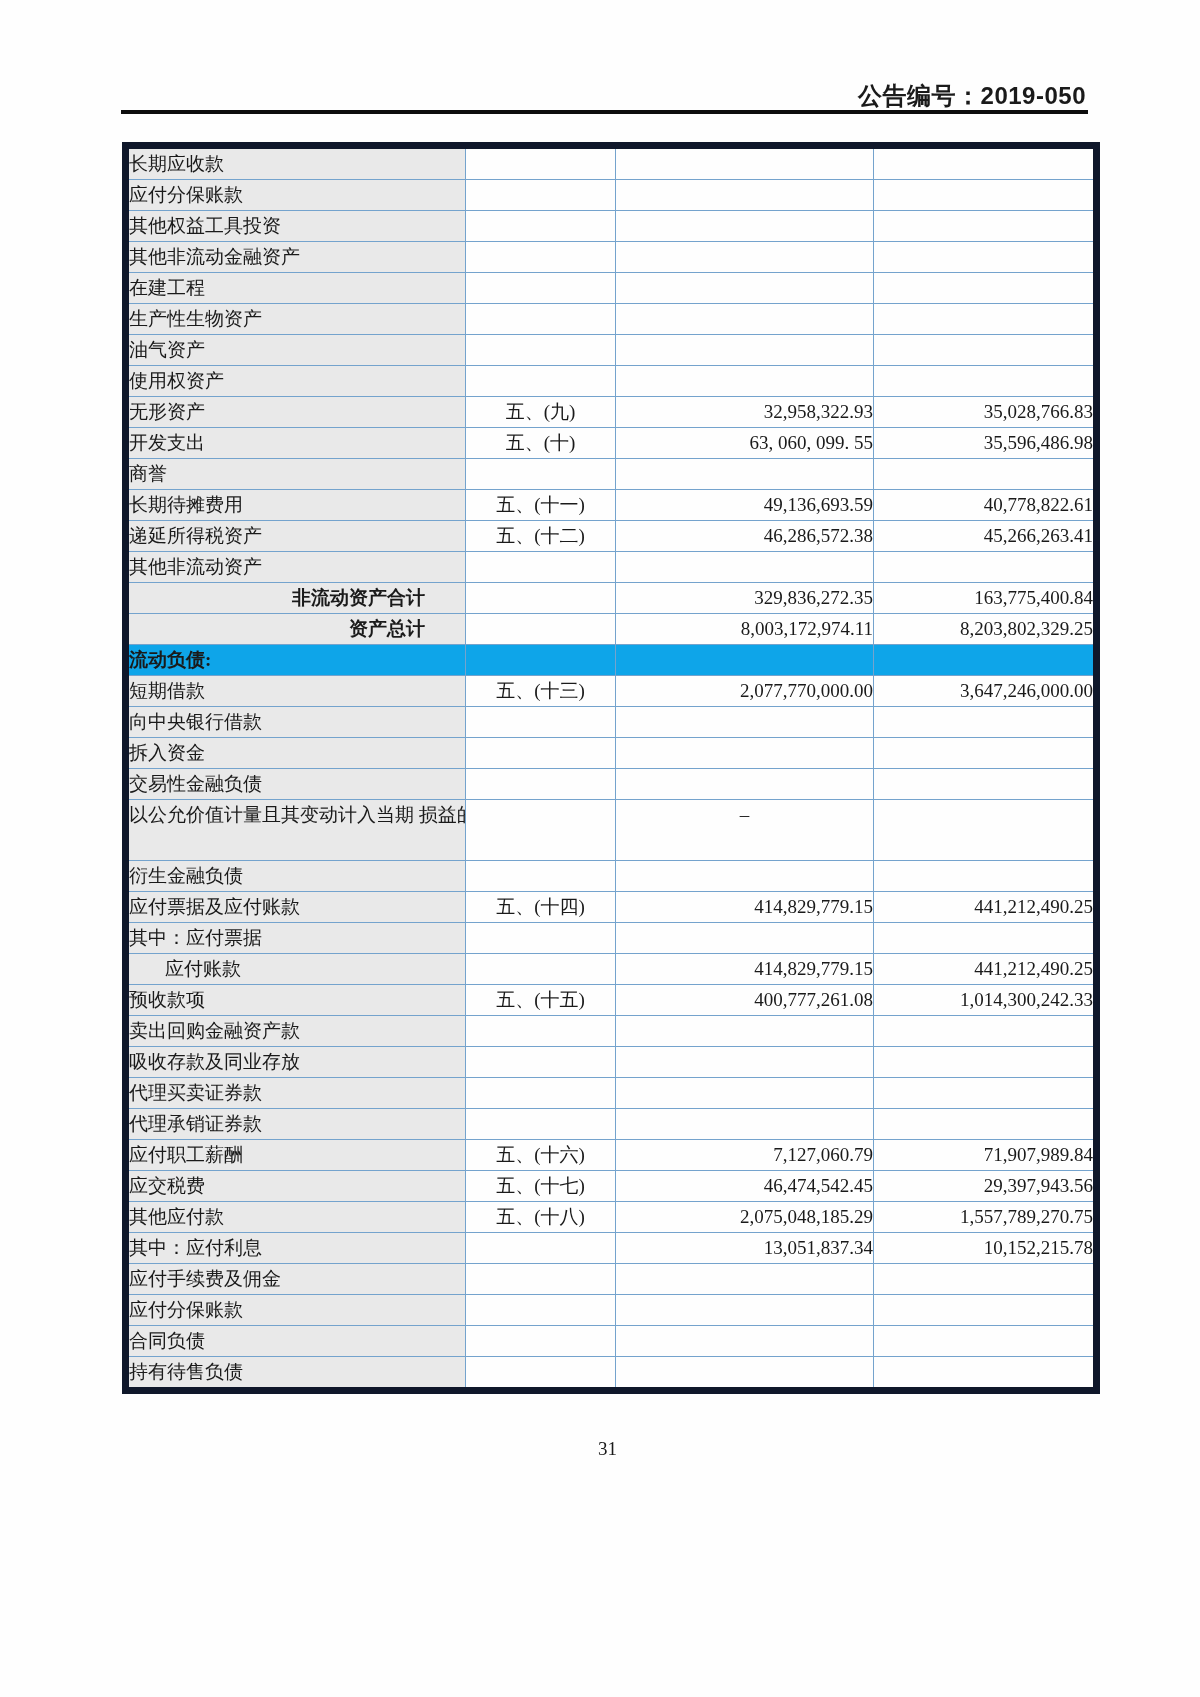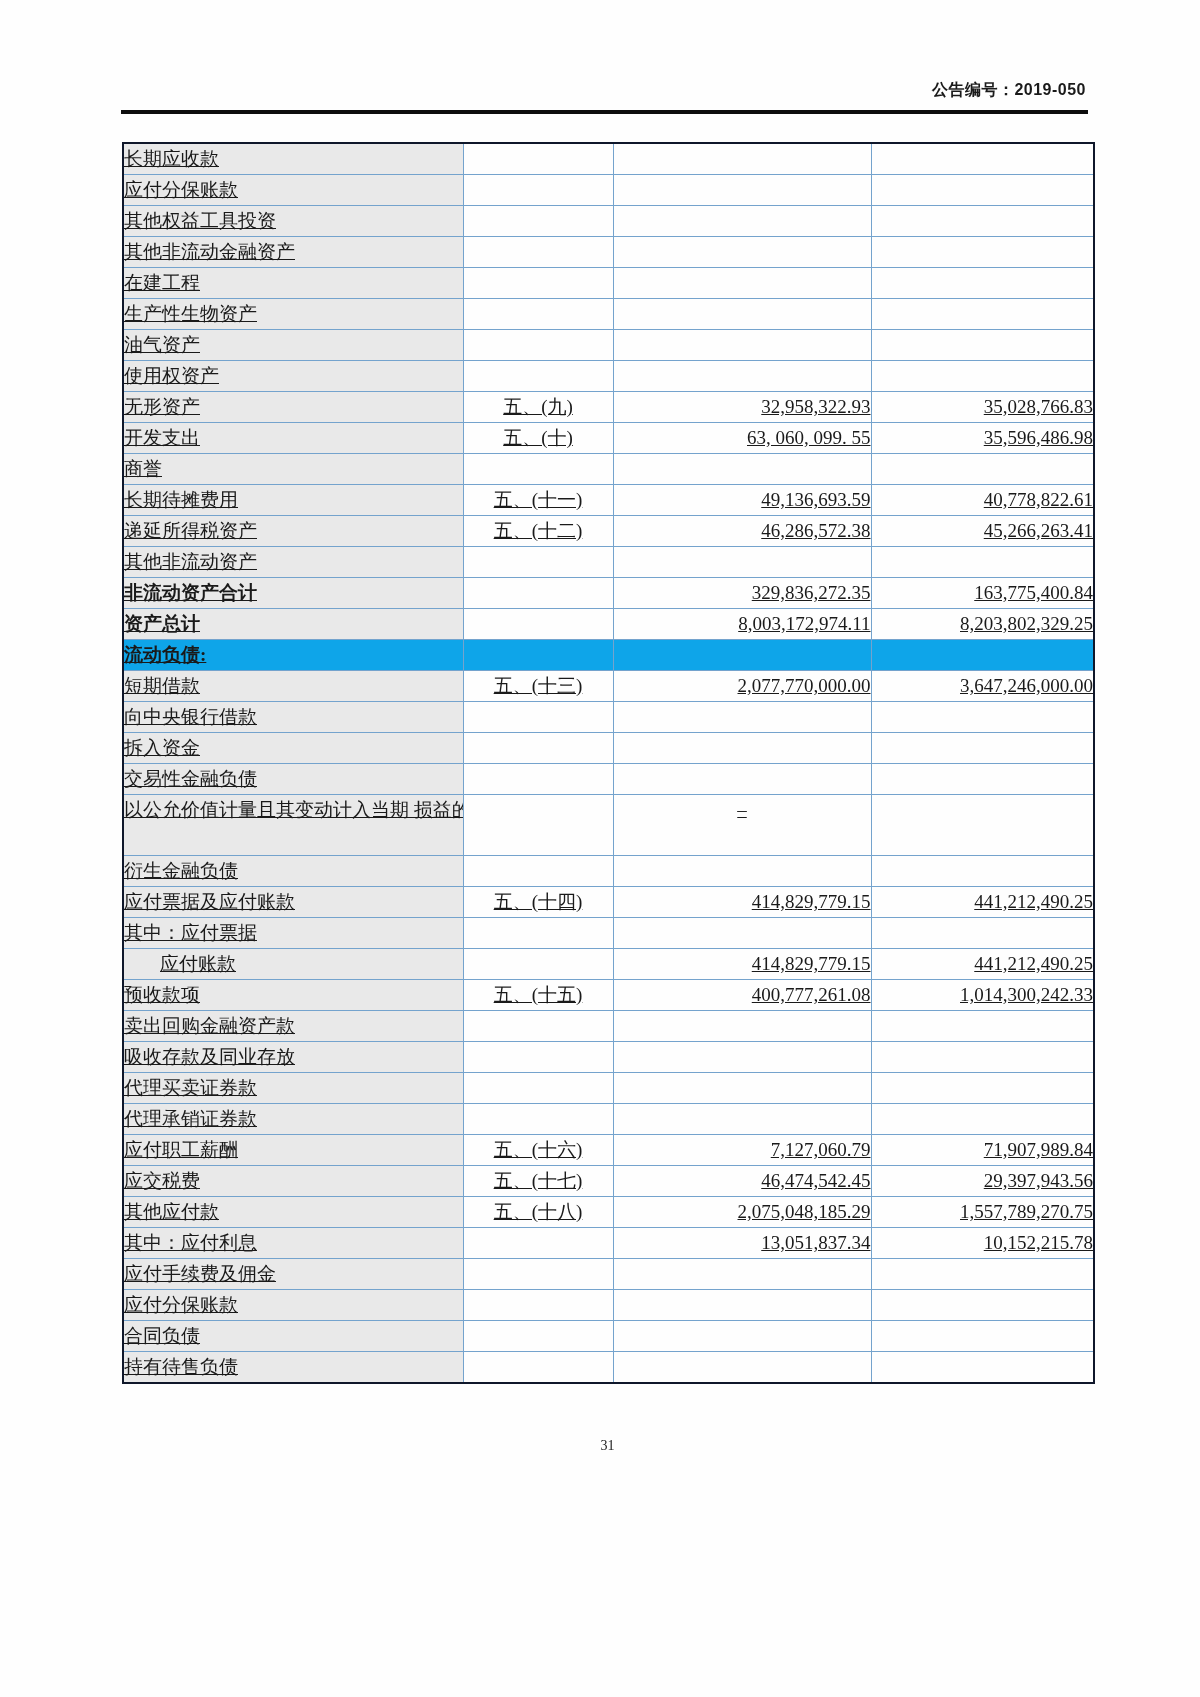--- a/index.html
+++ b/index.html
@@ -6,61 +6,60 @@
   body{
     width:1200px;height:1697px;background:#ffffff;
     font-family:"Liberation Serif","DejaVu Serif",serif;
     color:#1a1a1a;
   }
   .doc{position:relative;width:1200px;height:1697px;overflow:hidden;background:#fefefe;}
 
   .doc-number{
     position:absolute;top:80px;right:114px;
     font-family:"Liberation Sans","DejaVu Sans",sans-serif;
-    font-weight:bold;font-size:16px;letter-spacing:0.5px;
+    font-weight:bold;font-size:24px;letter-spacing:0.5px;
   }
   .rule{
     position:absolute;top:110px;left:121px;width:967px;height:4px;
     background:#0d0d0d;
   }
 
   .table-wrap{position:absolute;top:142px;left:122px;}
   table.bs{
     border-collapse:collapse;table-layout:fixed;width:971px;
-    border:2px solid #0f172a;
-    text-decoration:underline;
+    border:7px solid #0f172a;
   }
   table.bs td{
     border:1px solid #74a3cd;
     height:30px;
     font-size:19px;
     line-height:1.05;
     vertical-align:middle;
     padding:0;
     overflow:hidden;
     white-space:nowrap;
   }
   td.label{
     background:#e9e9e9;
     padding-left:10px;
     white-space:pre-line;
   }
   td.note{text-align:center;}
   td.current,td.previous{text-align:right;padding-right:10px;}
 
-  tr.total td.label{font-weight:bold;text-align:left;padding-left:0;padding-right:14px;}
+  tr.total td.label{font-weight:bold;text-align:right;padding-left:0;padding-right:40px;}
   tr.section td{background:#0ea5e9;}
   tr.section td.label{font-weight:bold;}
   tr.indent td.label{padding-left:36px;}
   tr.tall td{height:60px;vertical-align:top;line-height:30px;}
   tr.tall td.current{text-align:center;padding-right:0;}
 
   .page-number{
     position:absolute;top:1438px;left:122px;width:971px;
-    text-align:center;font-size:14px;
+    text-align:center;font-size:19px;
   }
 </style>
 </head>
 <body>
 
 <div class="doc">
 
   <div class="doc-number">公告编号：2019-050</div>
 
   <div class="rule"></div>

